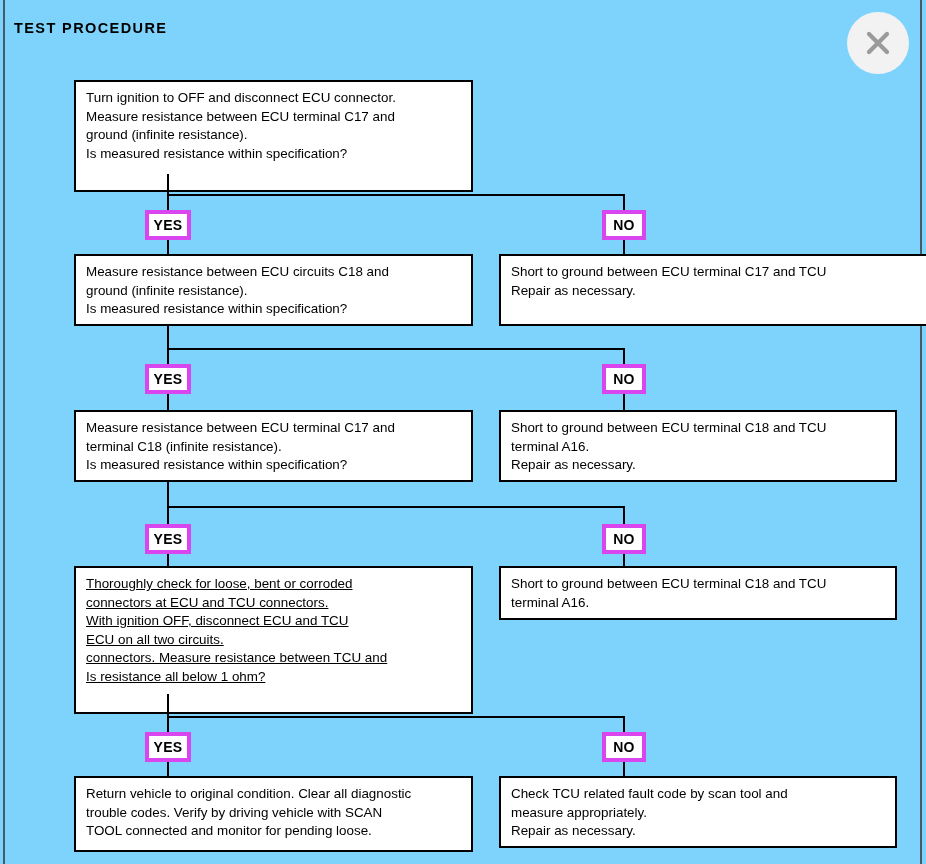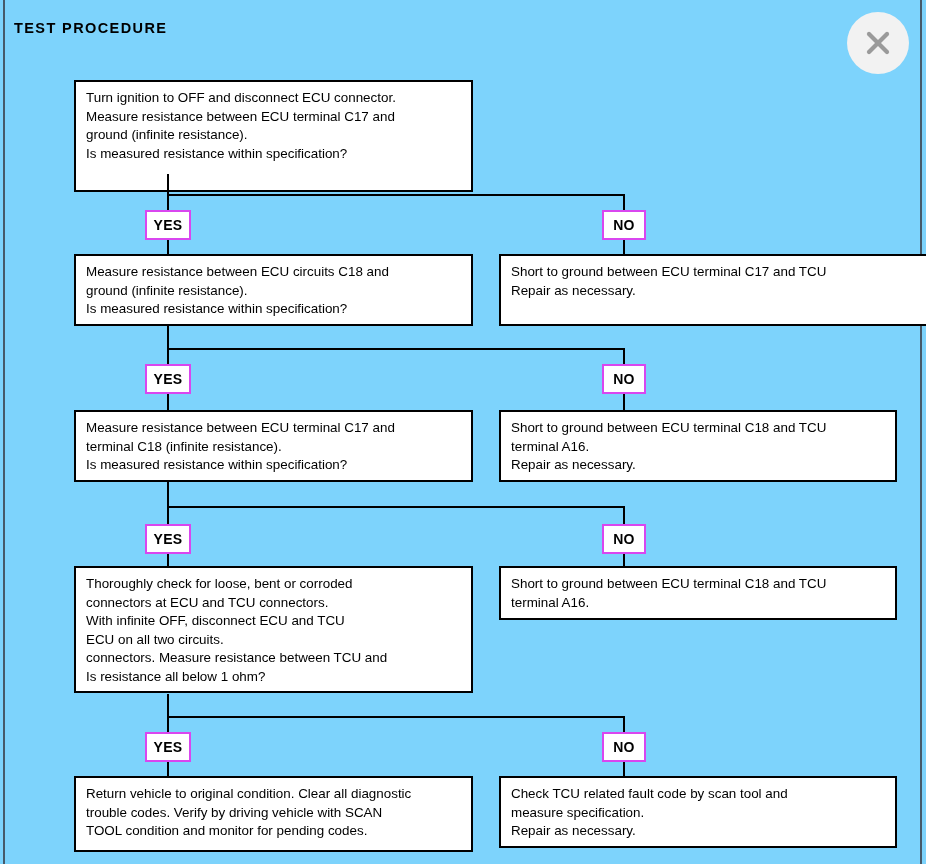--- a/index.html
+++ b/index.html
@@ -69,21 +69,21 @@
   }
   .node .line {
     font-size: 13.4px;
     line-height: 18.6px;
     color: #000;
     white-space: pre;
   }
 
   .label-box {
     position: absolute;
-    border: 2px solid #d946ef;
+    border: 4px solid #d946ef;
     background: #fff;
     box-sizing: border-box;
     display: flex;
     align-items: center;
     justify-content: center;
     font-size: 14px;
     font-weight: bold;
     letter-spacing: .3px;
     color: #000;
     z-index: 3;
@@ -166,24 +166,24 @@
 
   <div class="conn v" style="left:167px; top:482px; height:42px;"></div>
   <div class="conn h" style="left:167px; top:506px; width:458px;"></div>
   <div class="conn v" style="left:623px; top:506px; height:18px;"></div>
   <div class="conn v" style="left:167px; top:554px; height:14px;"></div>
   <div class="conn v" style="left:623px; top:554px; height:14px;"></div>
 
   <div class="label-box" style="left:145px; top:524px; width:46px; height:30px;">YES</div>
   <div class="label-box" style="left:602px; top:524px; width:44px; height:30px;">NO</div>
 
-  <div class="node" style="left:74px; top:566px; width:399px; height:127px;">
+  <div class="node" style="left:74px; top:566px; width:399px; height:148px;text-decoration:underline;">
     <div class="line">Thoroughly check for loose, bent or corroded</div>
     <div class="line">connectors at ECU and TCU connectors.</div>
-    <div class="line">With infinite OFF, disconnect ECU and TCU</div>
+    <div class="line">With ignition OFF, disconnect ECU and TCU</div>
     <div class="line">ECU on all two circuits.</div>
     <div class="line">connectors. Measure resistance between TCU and</div>
     <div class="line">Is resistance all below 1 ohm?</div>
   </div>
 
   <div class="node" style="left:499px; top:566px; width:398px; height:54px;">
     <div class="line">Short to ground between ECU terminal C18 and TCU</div>
     <div class="line">terminal A16.</div>
   </div>
 
@@ -192,22 +192,22 @@
   <div class="conn v" style="left:623px; top:716px; height:16px;"></div>
   <div class="conn v" style="left:167px; top:762px; height:15px;"></div>
   <div class="conn v" style="left:623px; top:762px; height:15px;"></div>
 
   <div class="label-box" style="left:145px; top:732px; width:46px; height:30px;">YES</div>
   <div class="label-box" style="left:602px; top:732px; width:44px; height:30px;">NO</div>
 
   <div class="node" style="left:74px; top:776px; width:399px; height:76px;">
     <div class="line">Return vehicle to original condition. Clear all diagnostic</div>
     <div class="line">trouble codes. Verify by driving vehicle with SCAN</div>
-    <div class="line">TOOL condition and monitor for pending codes.</div>
+    <div class="line">TOOL connected and monitor for pending loose.</div>
   </div>
 
   <div class="node" style="left:499px; top:776px; width:398px; height:72px;">
     <div class="line">Check TCU related fault code by scan tool and</div>
-    <div class="line">measure specification.</div>
+    <div class="line">measure appropriately.</div>
     <div class="line">Repair as necessary.</div>
   </div>
 
 </div>
 
 </body></html>

